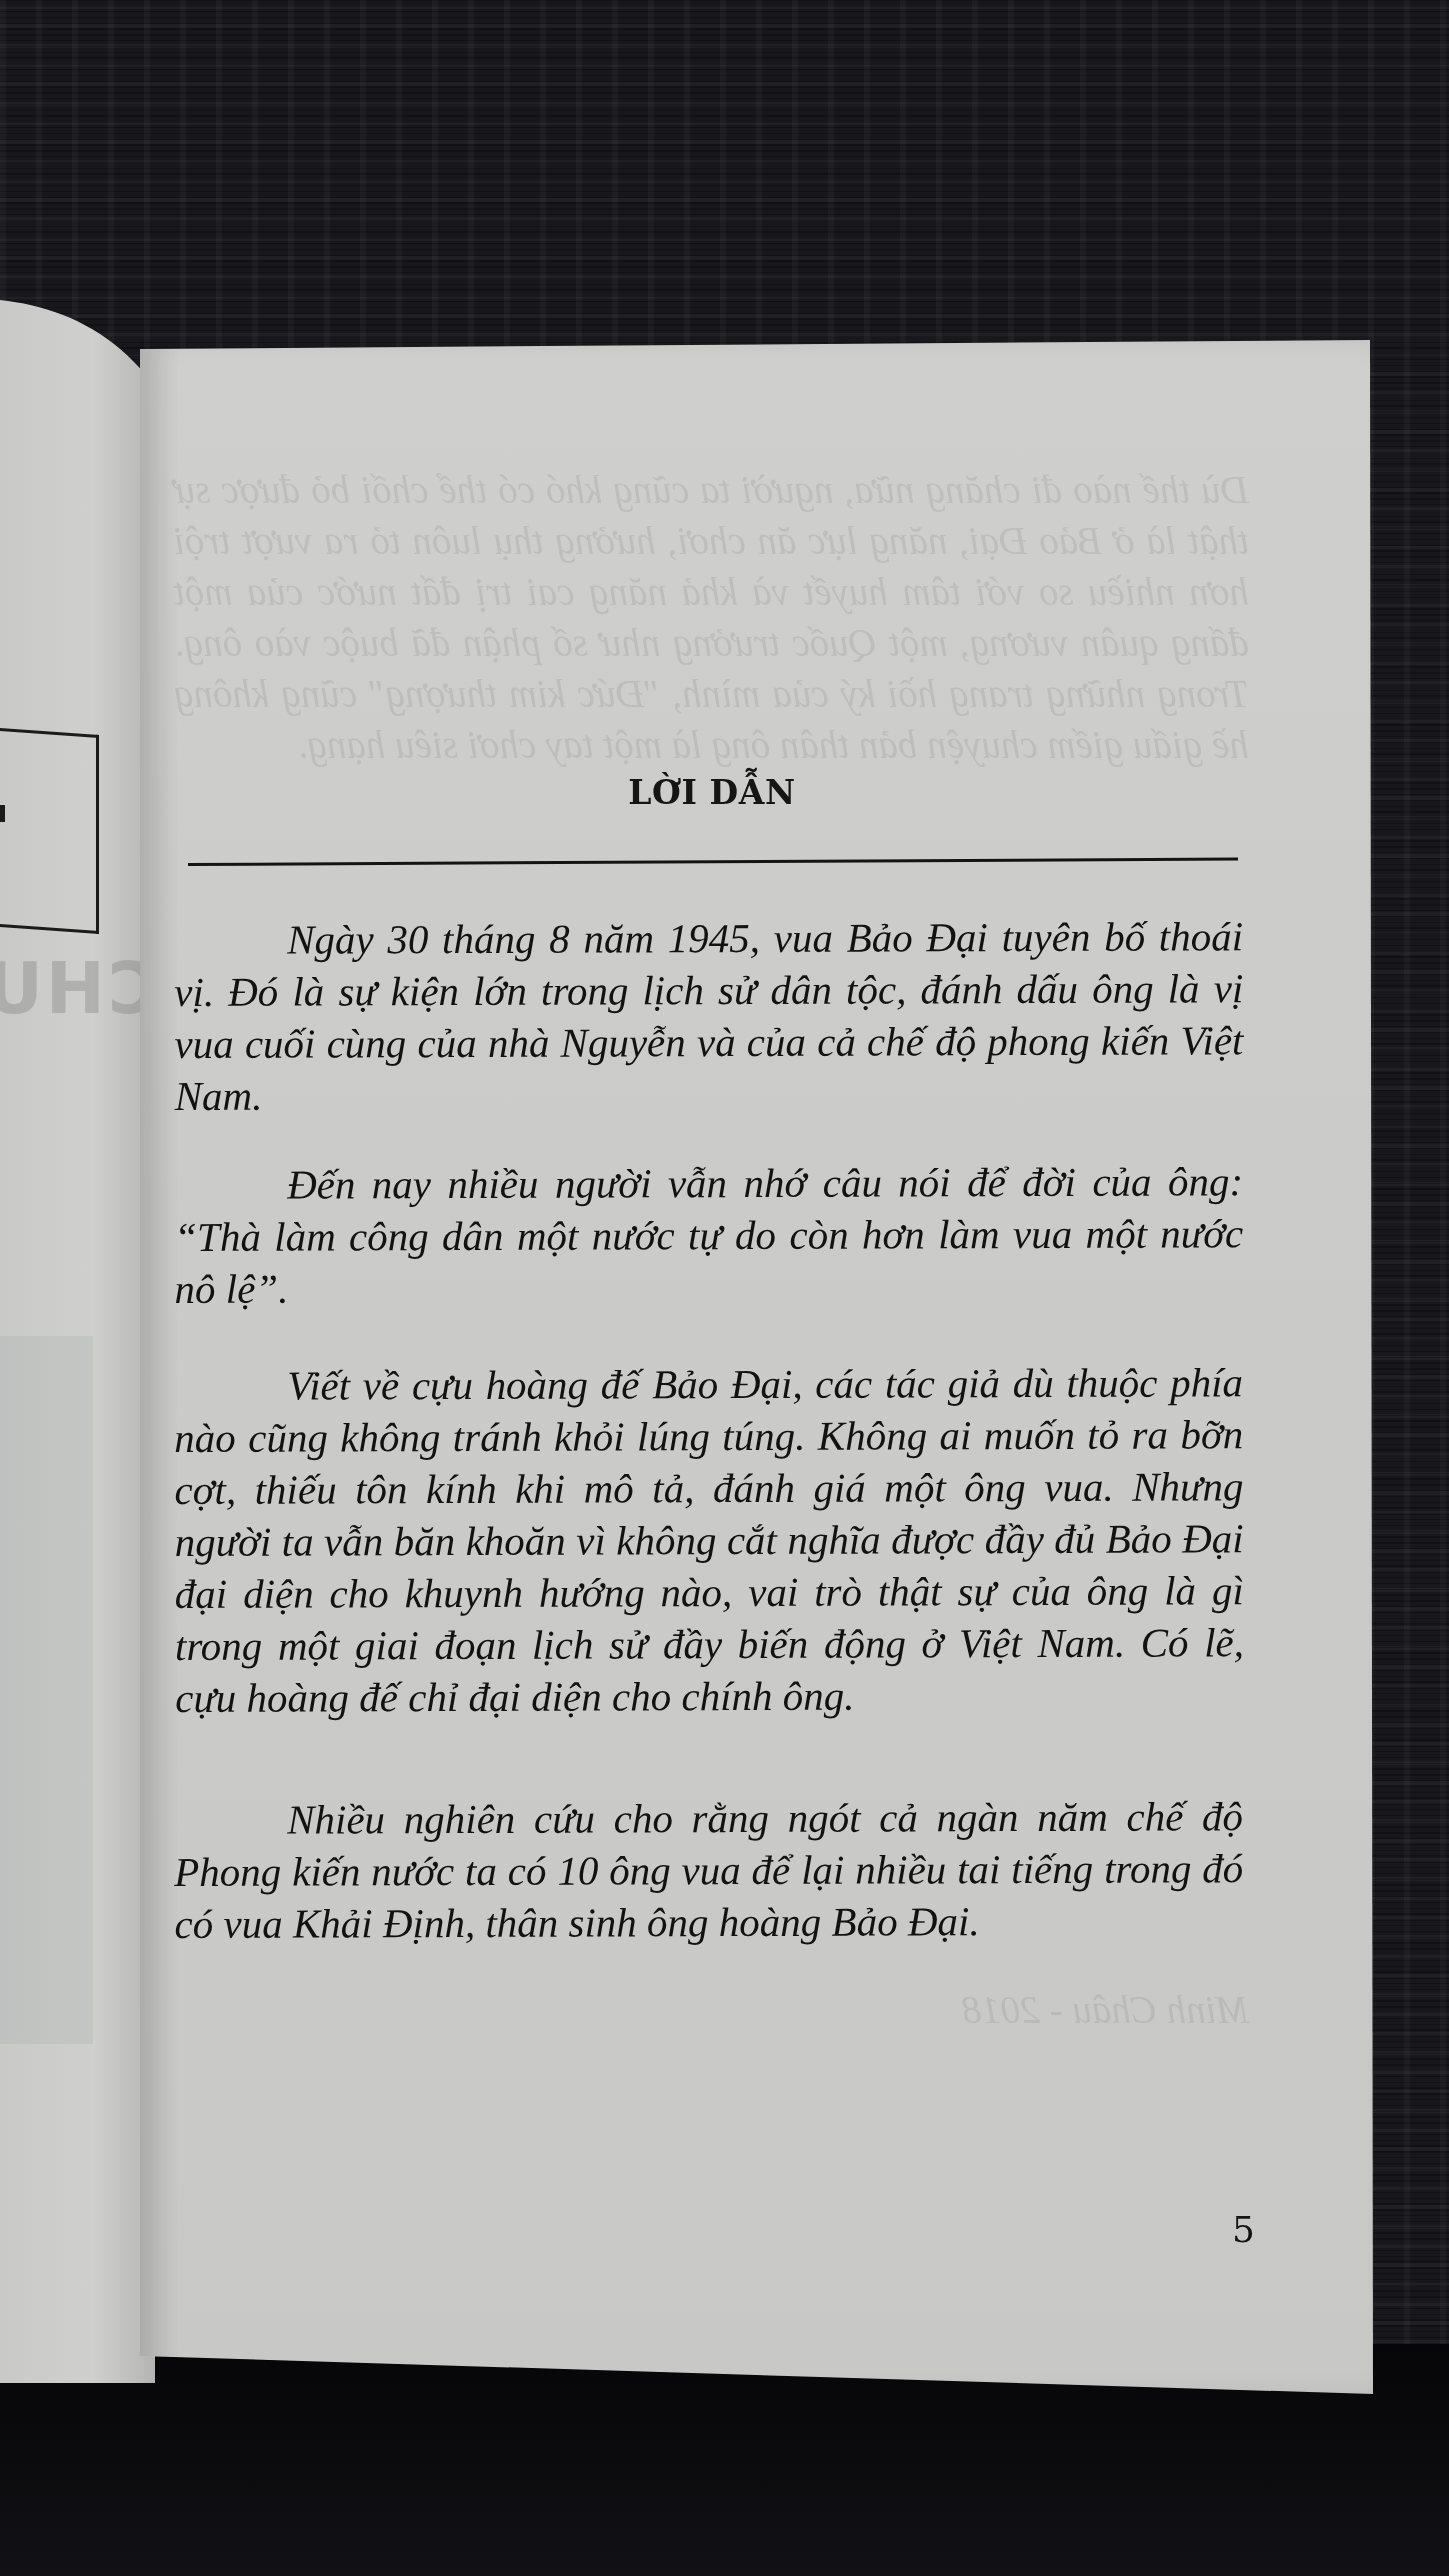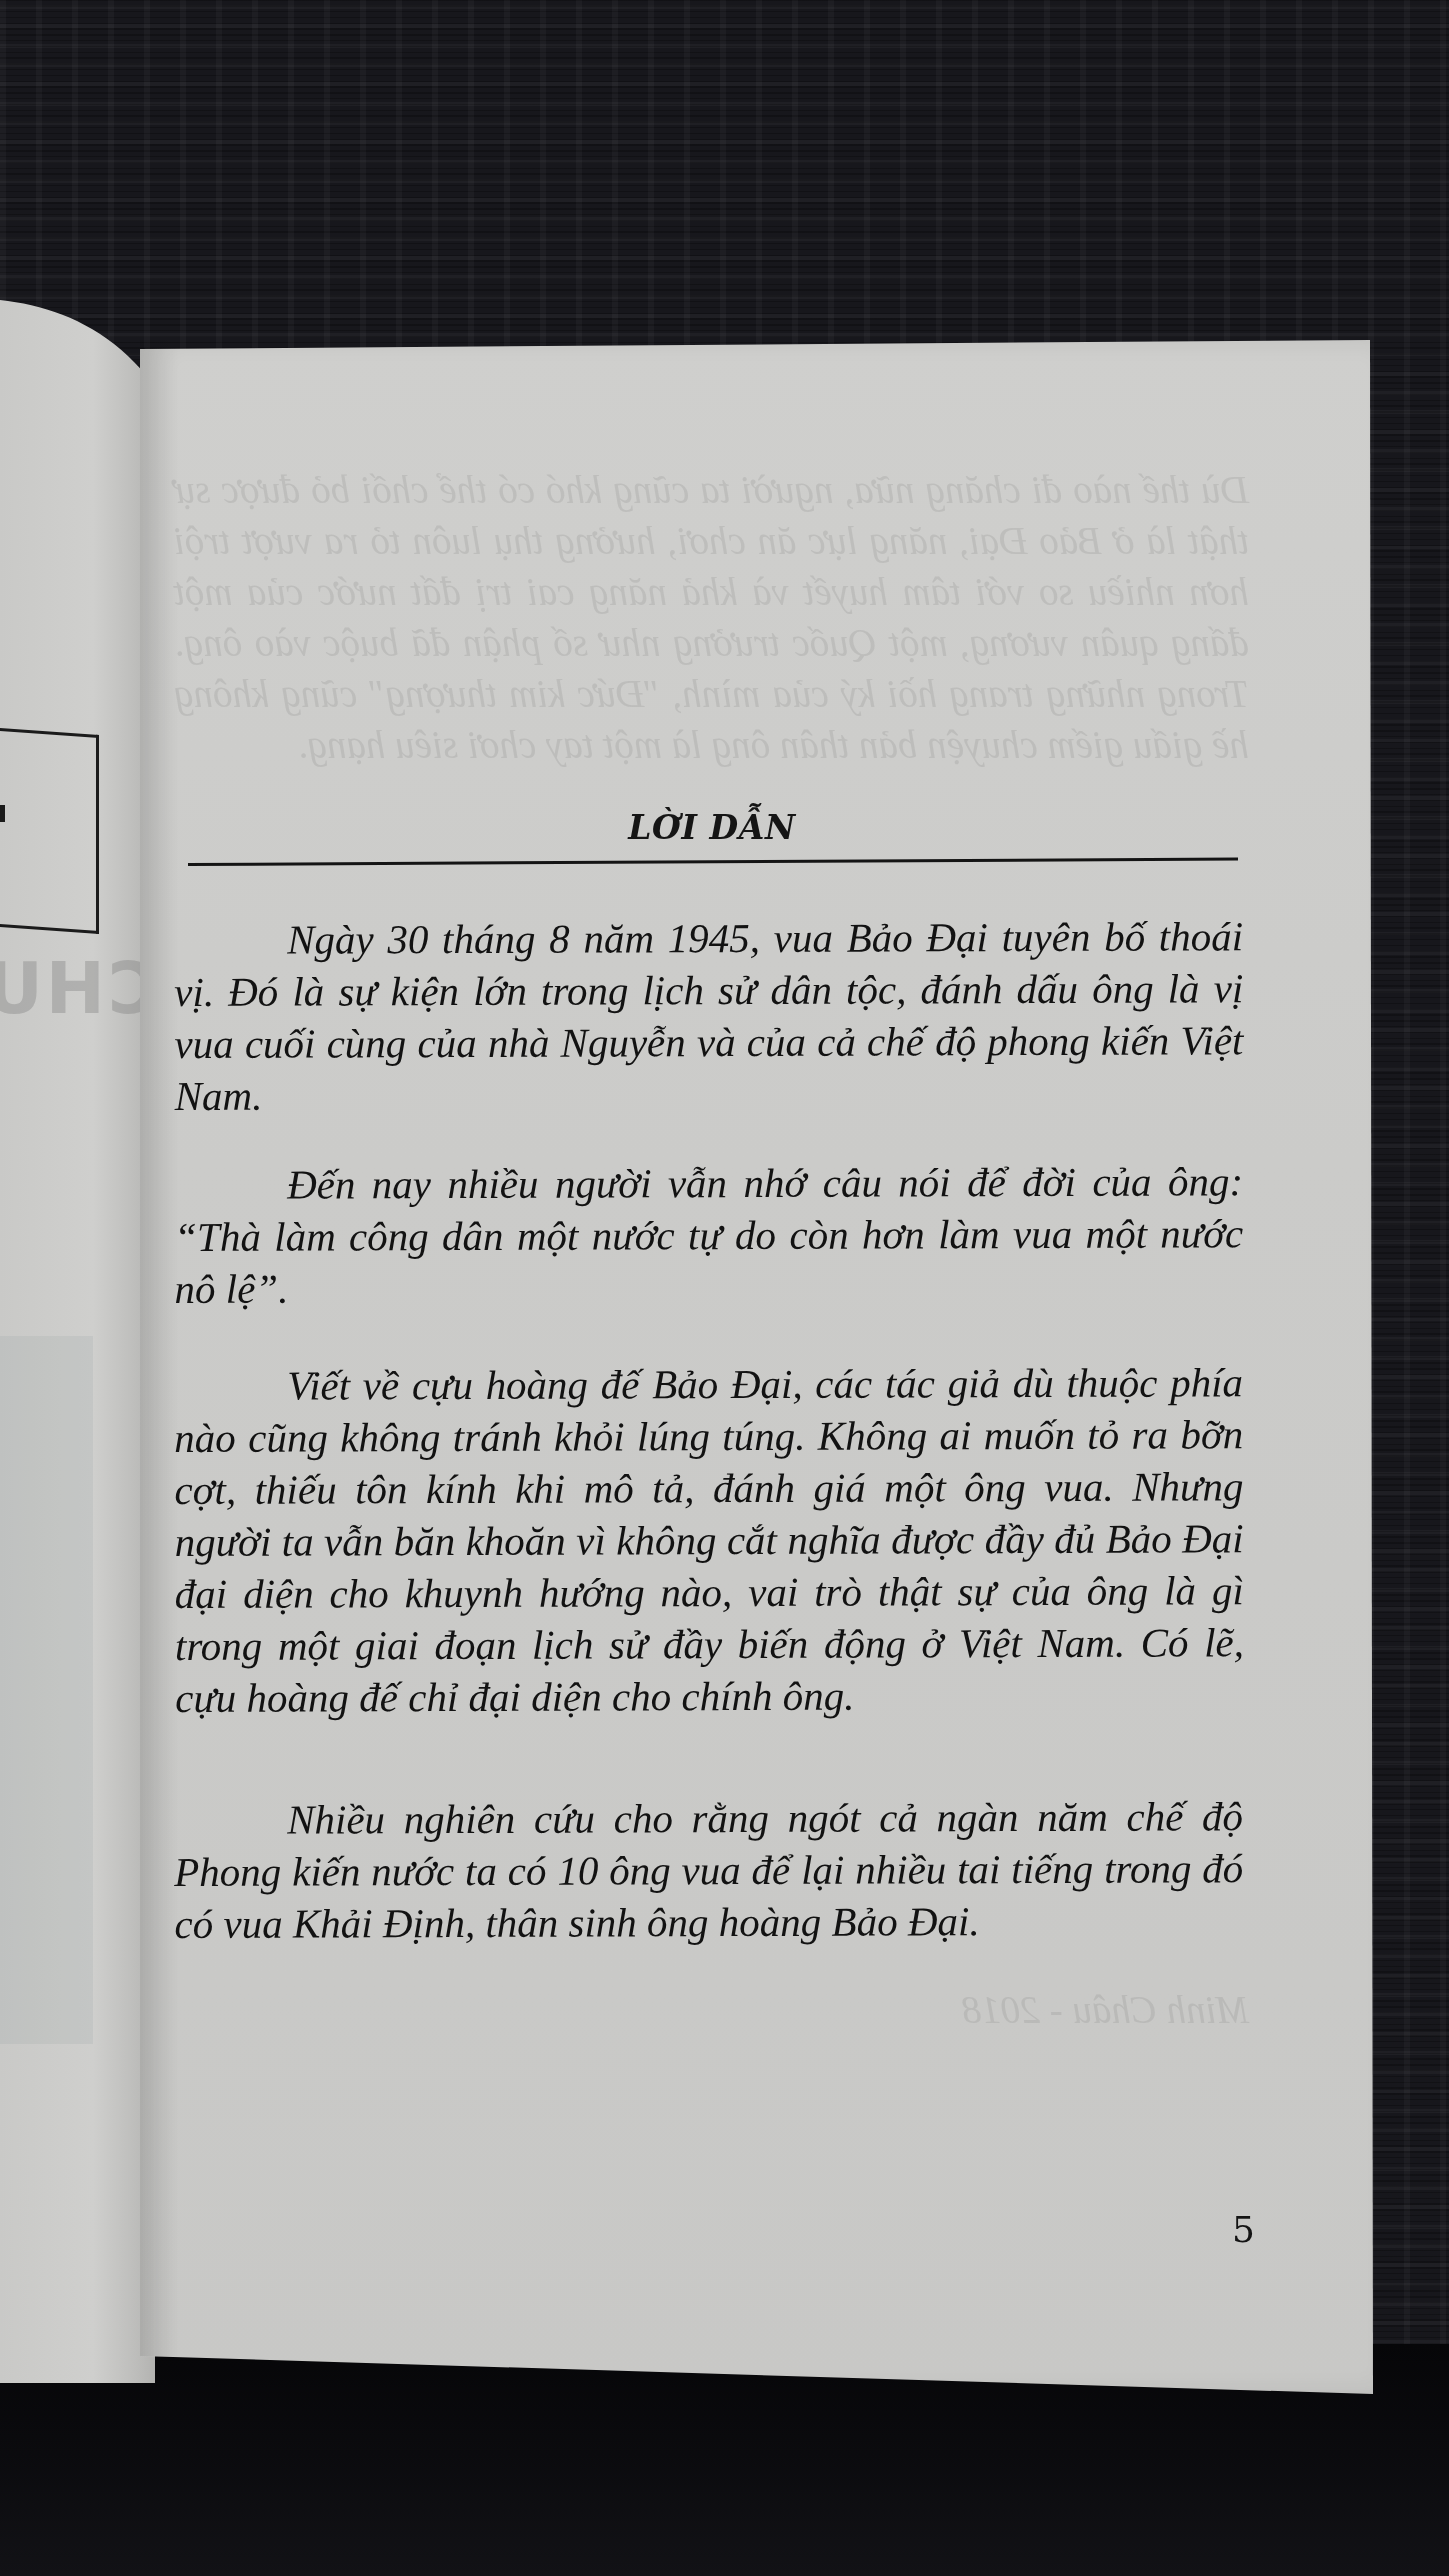--- a/index.html
+++ b/index.html
@@ -61,23 +61,23 @@
   .bleed {
     position: absolute; left: 174px; top: 464px; width: 1075px;
     transform: scaleX(-1);
     font-family: "Liberation Serif", serif; font-style: italic;
     font-size: 39px; line-height: 51px; color: rgba(110,110,110,0.17);
     text-align: justify; white-space: pre-line;
   }
   .bleed.sign { top: 1984px; text-align: left; padding-left: 26px; }
 
   .title {
-    position: absolute; left: 187px; width: 1050px; top: 808px;
+    position: absolute; left: 187px; width: 1050px; top: 773px;
     text-align: center; font-family: "DejaVu Serif", serif; font-weight: bold;
-    font-size: 33px; color: #151515; letter-spacing: 0.6px; font-style: italic;
+    font-size: 33px; color: #151515; letter-spacing: 0.6px;
   }
   .rule {
     position: absolute; left: 188px; top: 863px; width: 1050px; height: 3.2px;
     background: #141414; transform: rotate(-0.3deg); transform-origin: left center;
   }
   .body-text {
     position: absolute; left: 174px; width: 1069px;
     font-family: "Liberation Serif", serif; font-style: italic;
     font-size: 41px; line-height: 52px; color: #121212;
     text-align: justify; transform: rotate(-0.2deg); transform-origin: left top;

